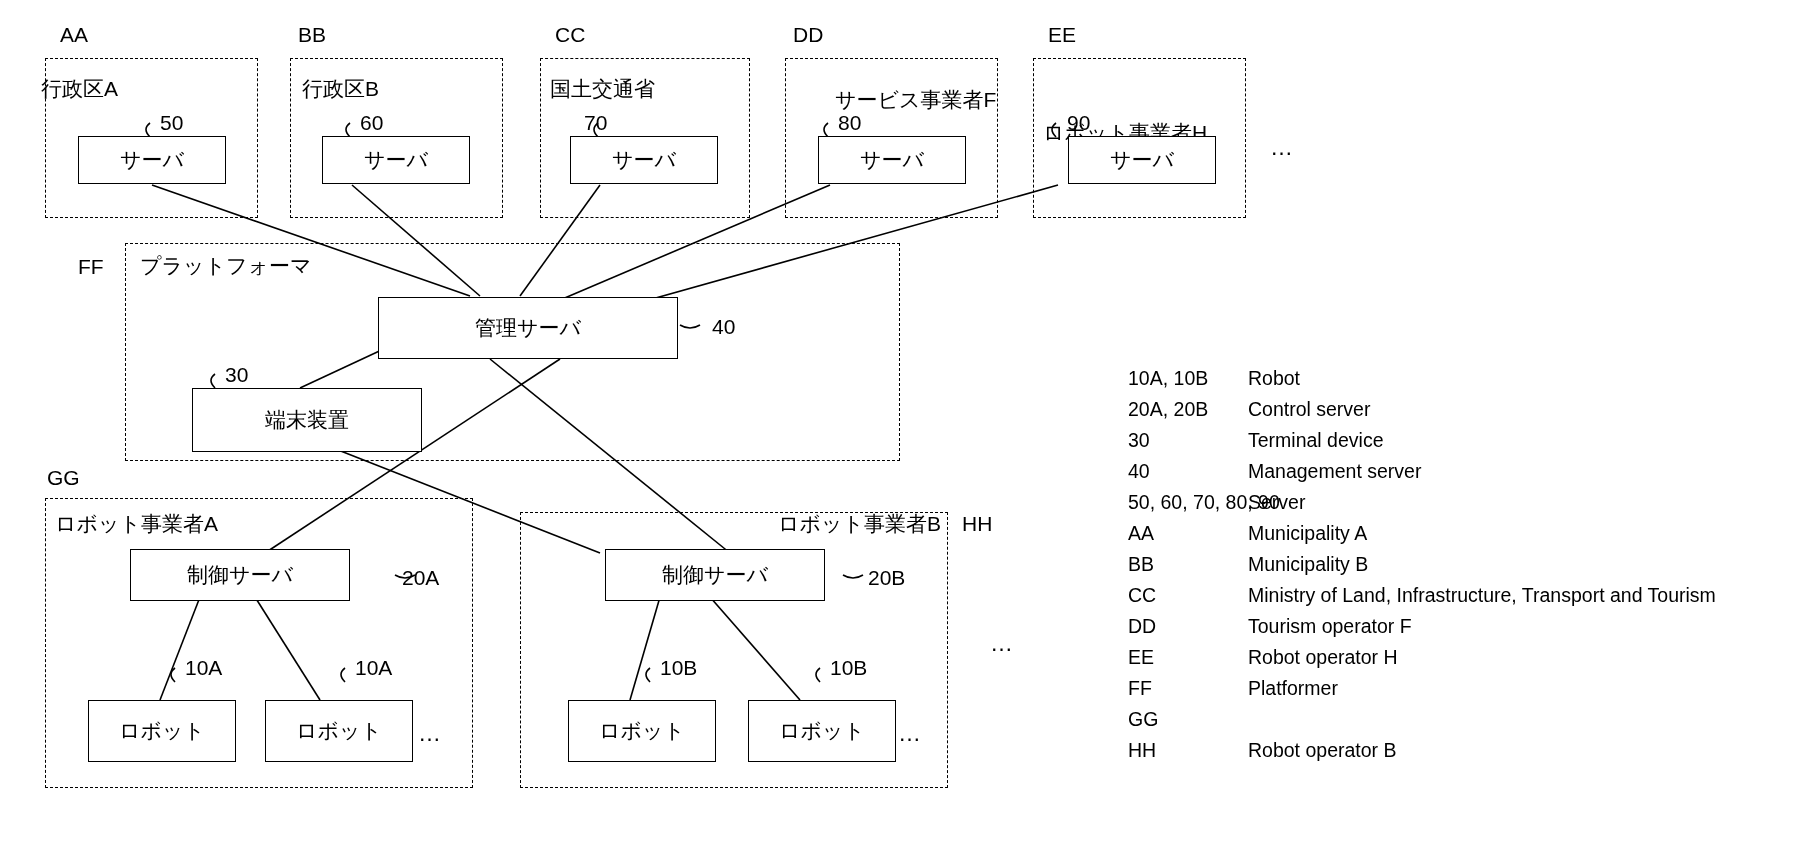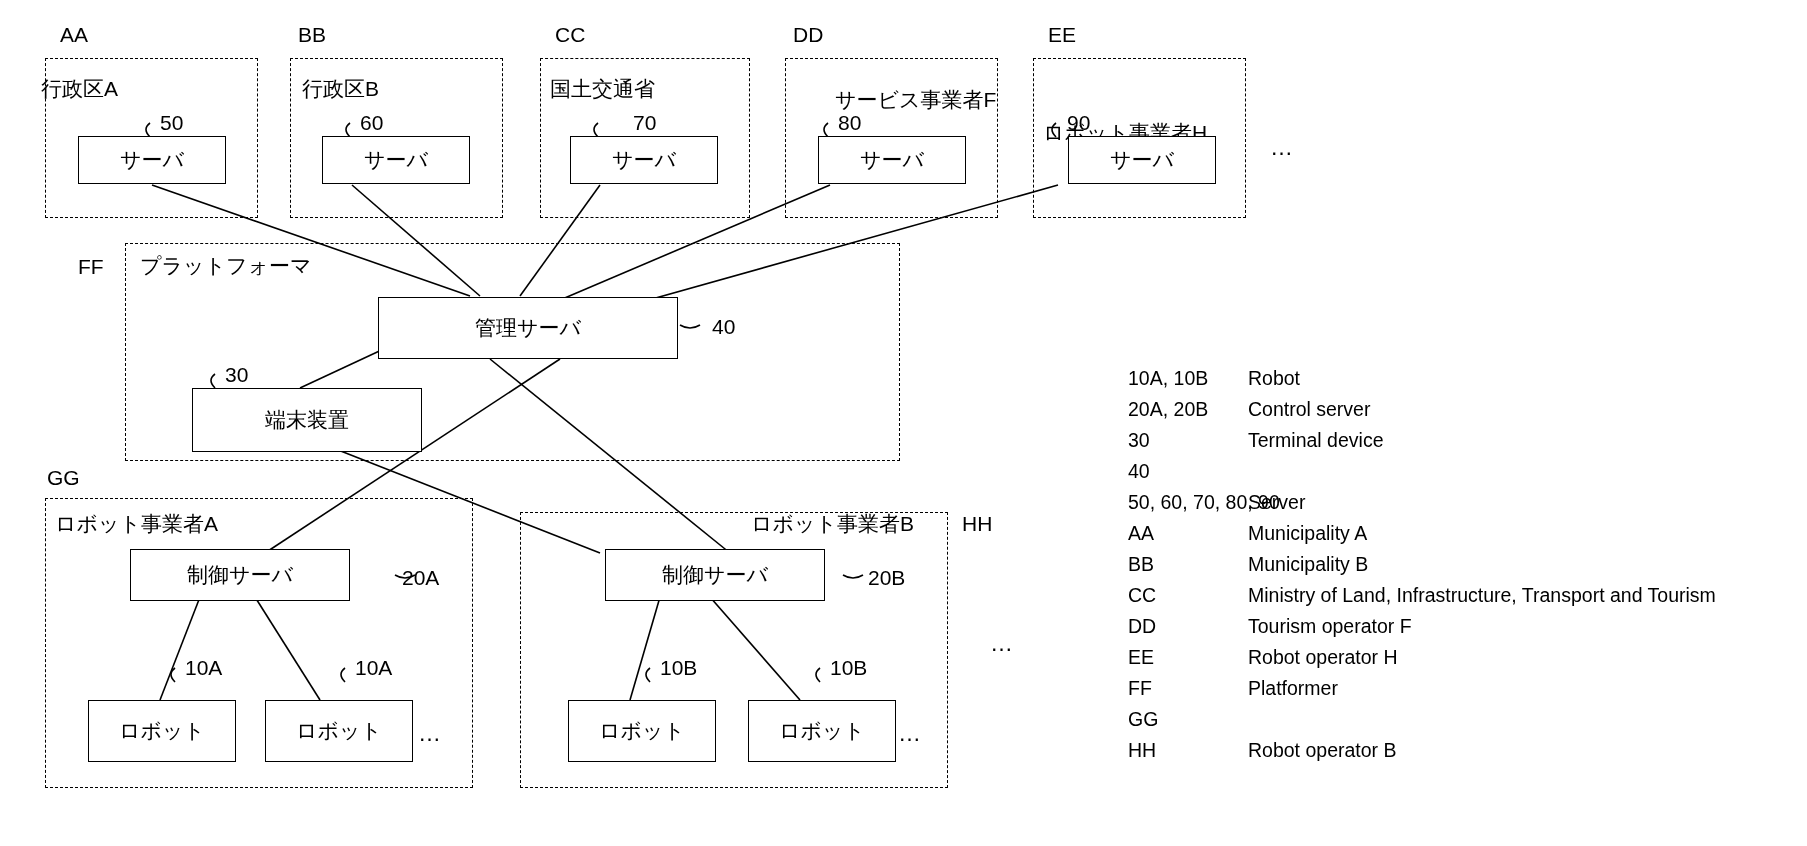--- a/index.html
+++ b/index.html
@@ -138,21 +138,21 @@
   <div class="dashed-group" style="left:290px; top:58px; width:213px; height:160px;"></div>
   <div class="group-label" style="left:302px; top:78px;">行政区B</div>
   <div class="tag" style="left:298px; top:24px;">BB</div>
   <div class="node" style="left:322px; top:136px; width:148px; height:48px;">サーバ</div>
   <div class="ref" style="left:360px; top:112px;">60</div>
 
   <div class="dashed-group" style="left:540px; top:58px; width:210px; height:160px;"></div>
   <div class="group-label" style="left:550px; top:78px;">国土交通省</div>
   <div class="tag" style="left:555px; top:24px;">CC</div>
   <div class="node" style="left:570px; top:136px; width:148px; height:48px;">サーバ</div>
-  <div class="ref" style="left:633px; top:112px;">70</div>
+  <div class="ref" style="left:584px; top:112px;">70</div>
 
   <div class="dashed-group" style="left:785px; top:58px; width:213px; height:160px;"></div>
   <div class="group-label" style="left:835px; top:78px;margin-top:11px;">サービス事業者F</div>
   <div class="tag" style="left:793px; top:24px;">DD</div>
   <div class="node" style="left:818px; top:136px; width:148px; height:48px;">サーバ</div>
   <div class="ref" style="left:838px; top:112px;">80</div>
 
   <div class="dashed-group" style="left:1033px; top:58px; width:213px; height:160px;"></div>
   <div class="group-label" style="left:1043px; top:78px;margin-top:44px;">ロボット事業者H</div>
   <div class="tag" style="left:1048px; top:24px;">EE</div>
@@ -180,21 +180,21 @@
 
   <div class="node" style="left:88px; top:700px; width:148px; height:62px;">ロボット</div>
   <div class="ref" style="left:185px; top:657px;">10A</div>
 
   <div class="node" style="left:265px; top:700px; width:148px; height:62px;">ロボット</div>
   <div class="ref" style="left:355px; top:657px;">10A</div>
 
   <div class="ellipsis" style="left:418px; top:722px;">…</div>
 
   <div class="dashed-group" style="left:520px; top:512px; width:428px; height:276px;"></div>
-  <div class="group-label" style="left:751px; top:513px;">ロボット事業者B</div>
+  <div class="group-label" style="left:778px; top:513px;">ロボット事業者B</div>
   <div class="tag" style="left:962px; top:513px;">HH</div>
 
   <div class="node" style="left:605px; top:549px; width:220px; height:52px;">制御サーバ</div>
   <div class="ref" style="left:868px; top:567px;">20B</div>
 
   <div class="node" style="left:568px; top:700px; width:148px; height:62px;">ロボット</div>
   <div class="ref" style="left:660px; top:657px;">10B</div>
 
   <div class="node" style="left:748px; top:700px; width:148px; height:62px;">ロボット</div>
   <div class="ref" style="left:830px; top:657px;">10B</div>
@@ -211,20 +211,21 @@
     <div class="legend-row">
       <div class="legend-key">20A, 20B</div>
       <div class="legend-val">Control server</div>
     </div>
     <div class="legend-row">
       <div class="legend-key">30</div>
       <div class="legend-val">Terminal device</div>
     </div>
     <div class="legend-row">
       <div class="legend-key">40</div>
+      <div class="legend-val">Management server</div>
     </div>
     <div class="legend-row">
       <div class="legend-key">50, 60, 70, 80, 90</div>
       <div class="legend-val">Server</div>
     </div>
     <div class="legend-row">
       <div class="legend-key">AA</div>
       <div class="legend-val">Municipality A</div>
     </div>
     <div class="legend-row">

